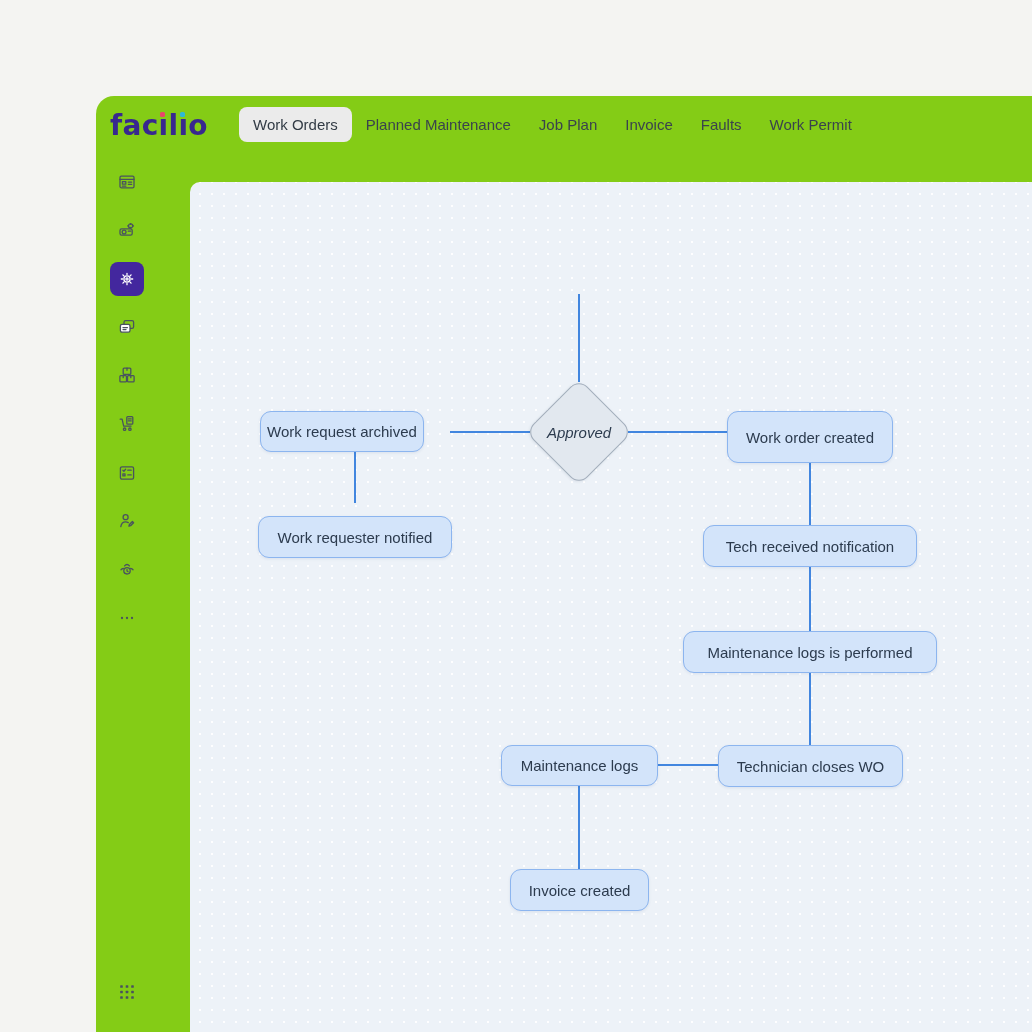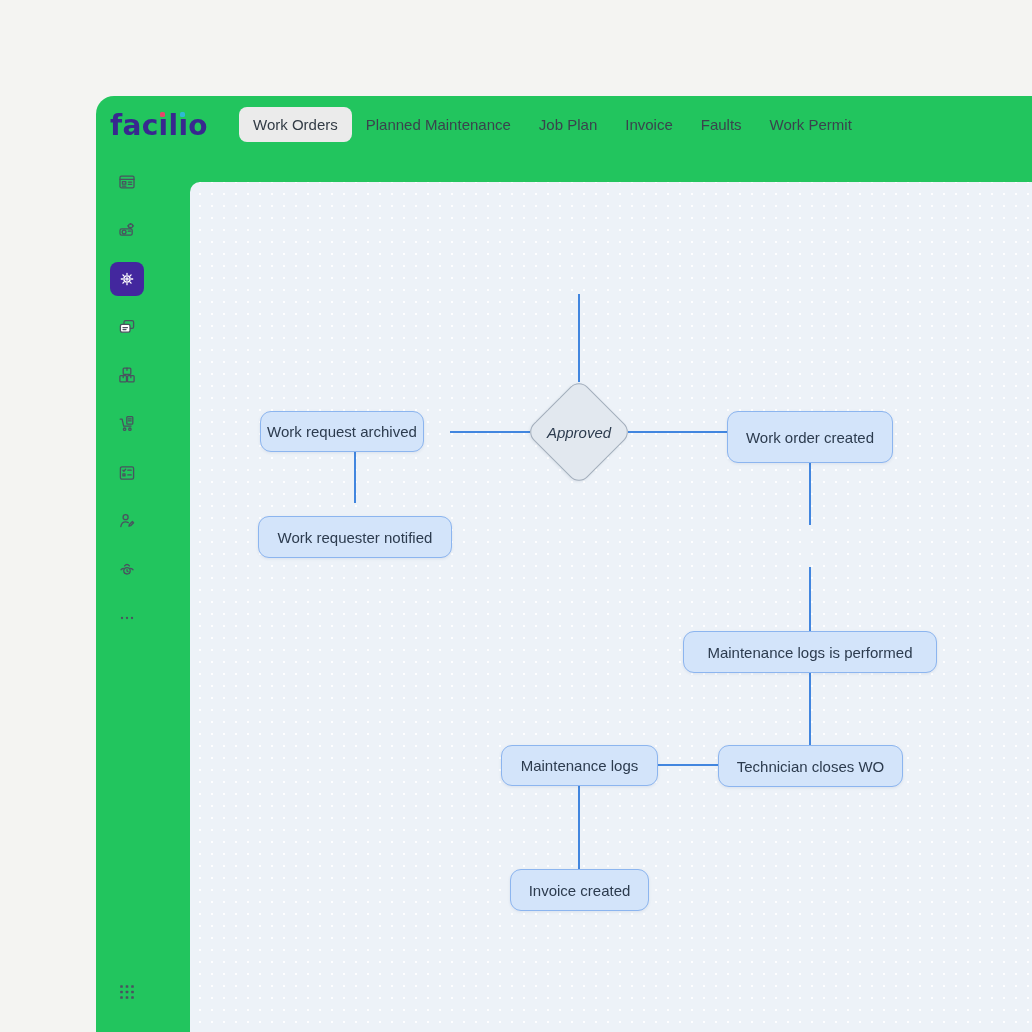--- a/index.html
+++ b/index.html
@@ -3,21 +3,21 @@
 <meta charset="utf-8">
 <style>
   html,body{margin:0;padding:0;overflow:hidden;}
   body{
     width:1032px;height:1032px;position:relative;
     background:#f4f4f2;
     font-family:"Liberation Sans", sans-serif;
   }
   .card{
     position:absolute;left:96px;top:96px;right:0;bottom:0;
-    background:#22c55e;border-radius:18px 0 0 0;
+    background:#84cc16;border-radius:18px 0 0 0;
   }
   
   .logo{
     position:absolute;left:14px;top:13px;height:34px;
     font-family:"DejaVu Sans", sans-serif;
     font-weight:700;font-size:28px;letter-spacing:.3px;
     color:#38288f;line-height:34px;user-select:none;
   }
   .logo .li{position:relative;display:inline-block;}
   .logo .li .tittle{
@@ -219,19 +219,20 @@
     <div class="edge v" style="left:619px;top:491px;height:72px"></div>
     <div class="edge h" style="left:468px;top:582px;width:60px"></div>
     <div class="edge v" style="left:388px;top:604px;height:83px"></div>
 
     <div class="diamond"></div>
     <div class="diamond-label">Approved</div>
 
     <div class="node" style="left:70px;top:229px;width:164px;height:41px">Work request archived</div>
     <div class="node" style="left:68px;top:334px;width:194px;height:42px">Work requester notified</div>
     <div class="node" style="left:537px;top:229px;width:166px;height:52px">Work order created</div>
+    <div class="node" style="left:513px;top:343px;width:214px;height:42px">Tech received notification</div>
     <div class="node" style="left:493px;top:449px;width:254px;height:42px">Maintenance logs is performed</div>
     <div class="node" style="left:311px;top:563px;width:157px;height:41px">Maintenance logs</div>
     <div class="node" style="left:528px;top:563px;width:185px;height:42px">Technician closes WO</div>
     <div class="node" style="left:320px;top:687px;width:139px;height:42px">Invoice created</div>
   </div>
 
 </div>
 
 </body></html>

